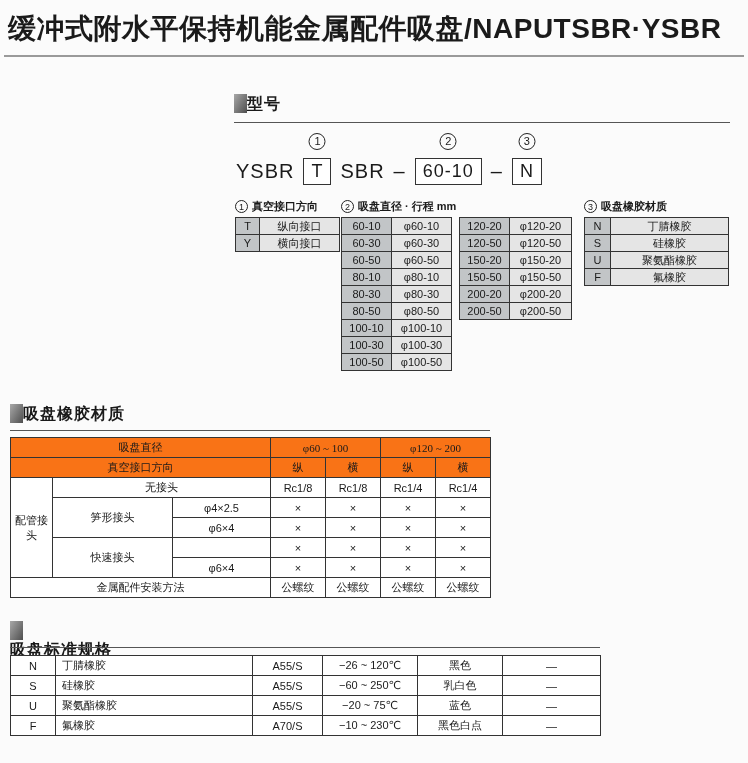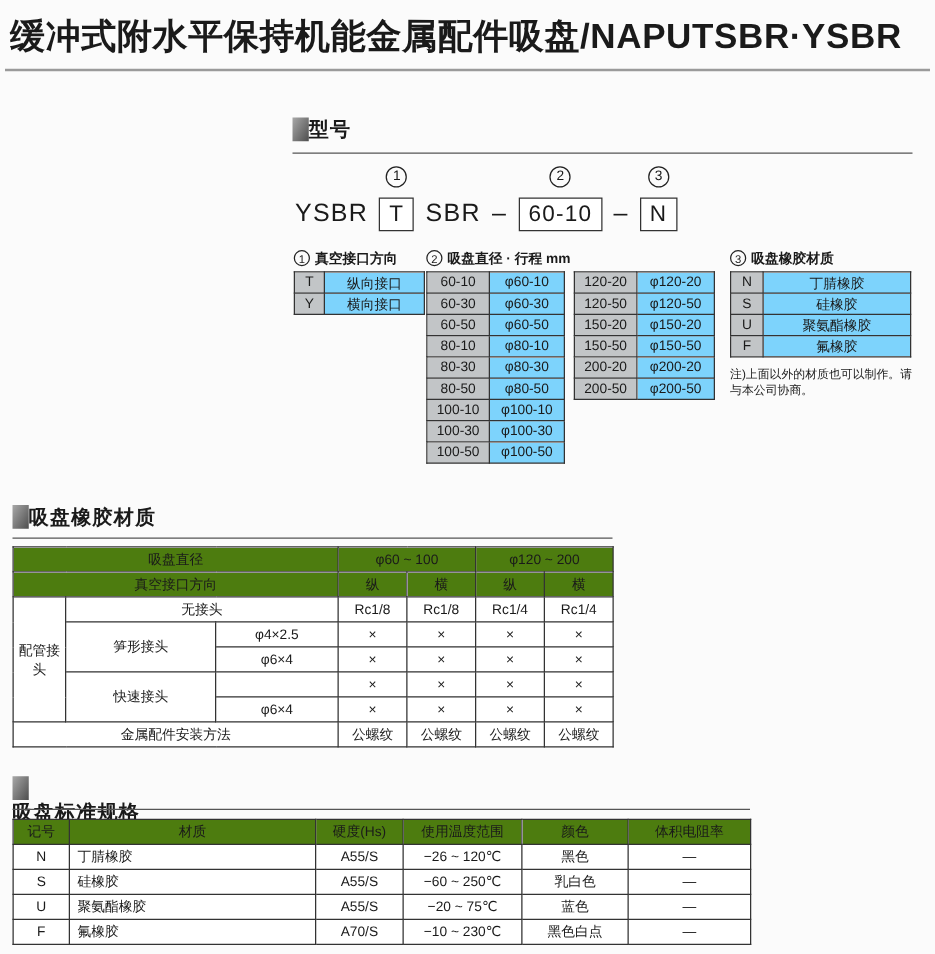--- a/index.html
+++ b/index.html
@@ -24,28 +24,28 @@
   .mc-box { position:relative; border:1px solid #333; padding:2px 7px; font-size:18px; text-align:center; background:#fff; }
   .mc-circle { position:absolute; top:-26px; left:50%; transform:translateX(-50%); width:17px; height:17px;
     border:1px solid #222; border-radius:50%; font-size:11px; line-height:15px; text-align:center;
     letter-spacing:0; background:#fbfbfb; font-weight:normal; }
 
   
   .mini-block { position:absolute; }
   .mini-title { display:flex; align-items:center; gap:4px; font-size:11px; font-weight:bold; margin-bottom:4px; height:14px; white-space:nowrap; }
   .num-circle { flex:0 0 auto; width:13px; height:13px; border:1px solid #222; border-radius:50%; font-size:9px; line-height:12px; text-align:center; font-weight:normal; }
   table { border-collapse:collapse; table-layout:fixed; }
-  .mini-table td { border:1px solid #333; height:17px; font-size:11px; text-align:center; padding:0 2px; background:#7dd3fc; overflow:hidden; }
+  .mini-table td { border:1px solid #333; height:17px; font-size:11px; text-align:center; padding:0 2px; background:#e5e5e5; overflow:hidden; }
   .mini-table td.code { background:#c2c5c7; }
   .size-pair { display:flex; gap:7px; align-items:flex-start; }
   .note { font-size:9.5px; line-height:1.4; margin-top:7px; width:146px; }
 
   
   .spec-table td { border:1px solid #333; height:20px; font-size:11px; text-align:center; background:#fff; padding:0 2px; overflow:hidden; }
-  .spec-table tr.hdr td { background:#4d7c0f; }
+  .spec-table tr.hdr td { background:#f97316;font-family:Liberation Serif, serif; }
   .fitting-table { position:absolute; left:10px; top:437px; width:480px; }
   .pad-table { position:absolute; left:10px; top:655px; width:590px; }
   .pad-table td.left { text-align:left; padding-left:6px; }
 </style>
 </head>
 <body>
 
 <div class="doc-title">缓冲式附水平保持机能金属配件吸盘/NAPUTSBR·YSBR</div>
 <div class="title-rule"></div>
 
@@ -204,21 +204,20 @@
     <tr>
           <td class="code">U</td>
           <td>聚氨酯橡胶</td>
         </tr>
     <tr>
           <td class="code">F</td>
           <td>氟橡胶</td>
         </tr>
   </tbody>
     </table>
-  <div class="note">注)上面以外的材质也可以制作。请与本公司协商。</div>
 </div>
 
 <div class="sec-head" style="left:10px; top:404px;">
   <span class="sec-marker"></span>
   <span class="sec-title">吸盘橡胶材质</span>
 </div>
 <div class="sec-rule" style="left:10px; top:430px; width:480px;"></div>
 
 <table class="spec-table fitting-table">
   <colgroup>
@@ -300,28 +299,20 @@
 <table class="spec-table pad-table">
   <colgroup>
     <col style="width:45px">
       <col style="width:197px">
       <col style="width:70px">
     <col style="width:95px">
       <col style="width:85px">
       <col style="width:98px">
   </colgroup>
   <tbody>
-      <tr class="hdr">
-    <td>记号</td>
-    <td>材质</td>
-    <td>硬度(Hs)</td>
-    <td>使用温度范围</td>
-    <td>颜色</td>
-    <td>体积电阻率</td>
-  </tr>
   <tr>
     <td>N</td>
     <td class="left">丁腈橡胶</td>
     <td>A55/S</td>
     <td>−26 ~ 120℃</td>
     <td>黑色</td>
     <td>—</td>
   </tr>
   <tr>
     <td>S</td>

